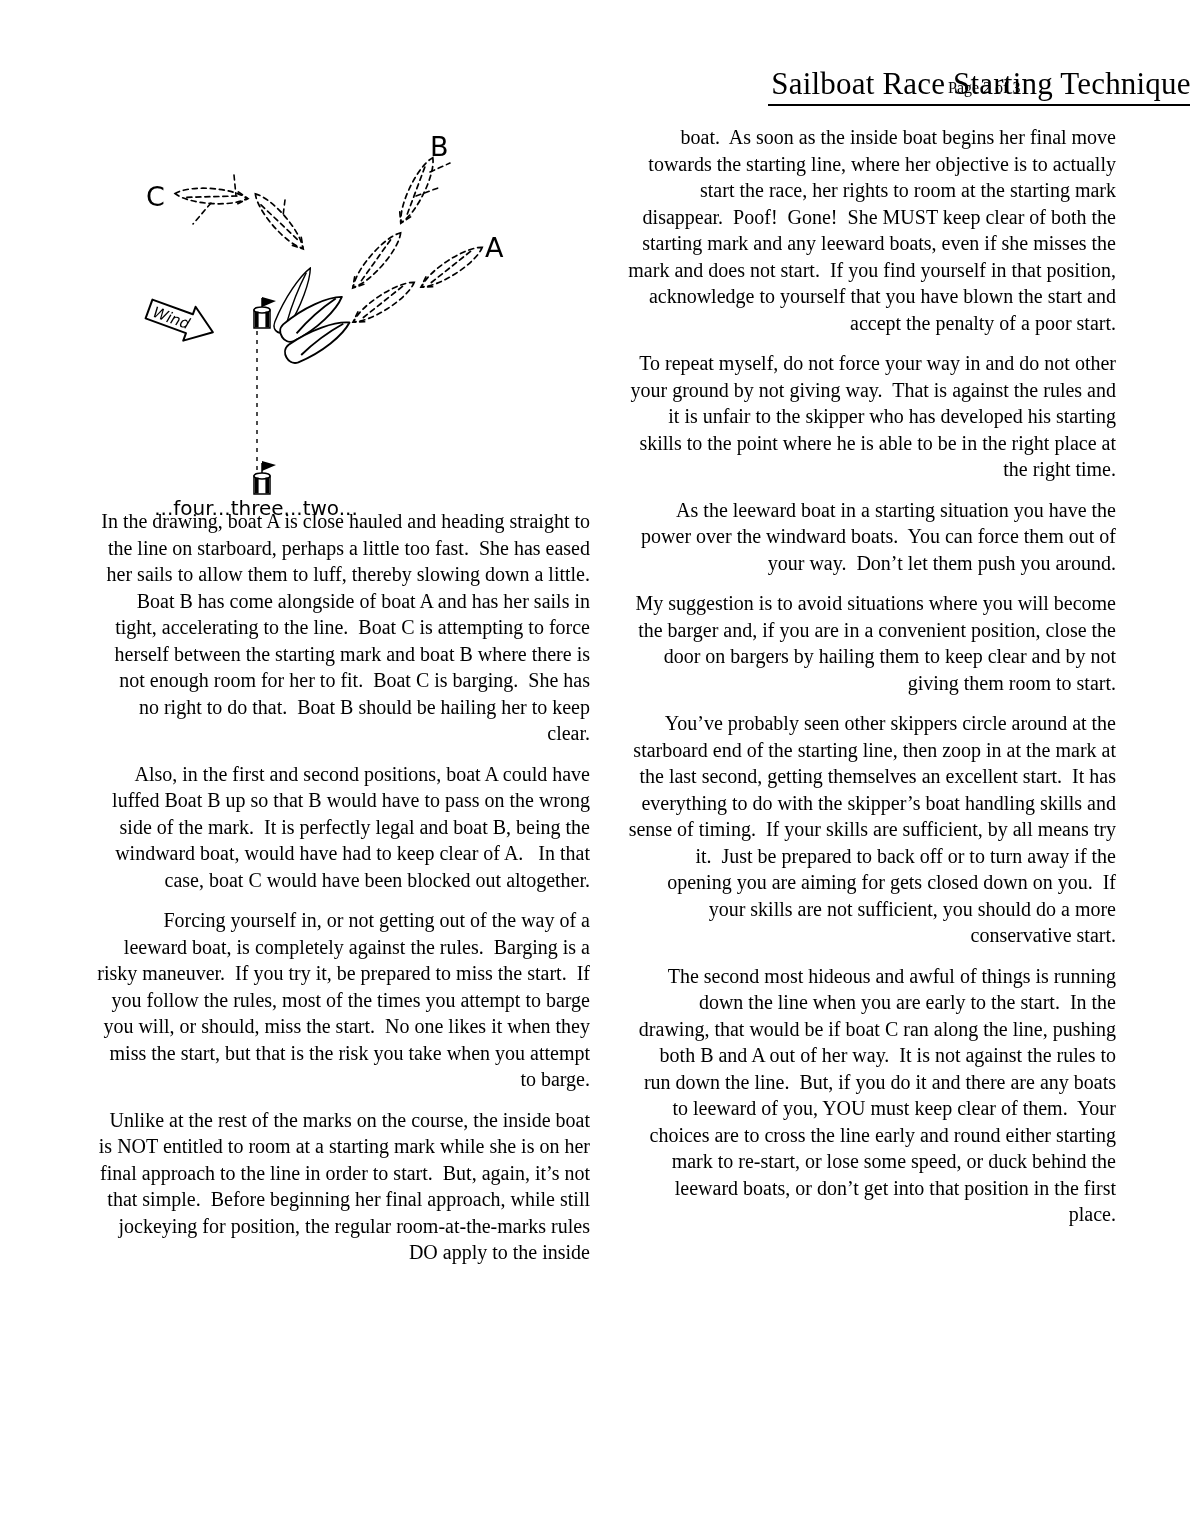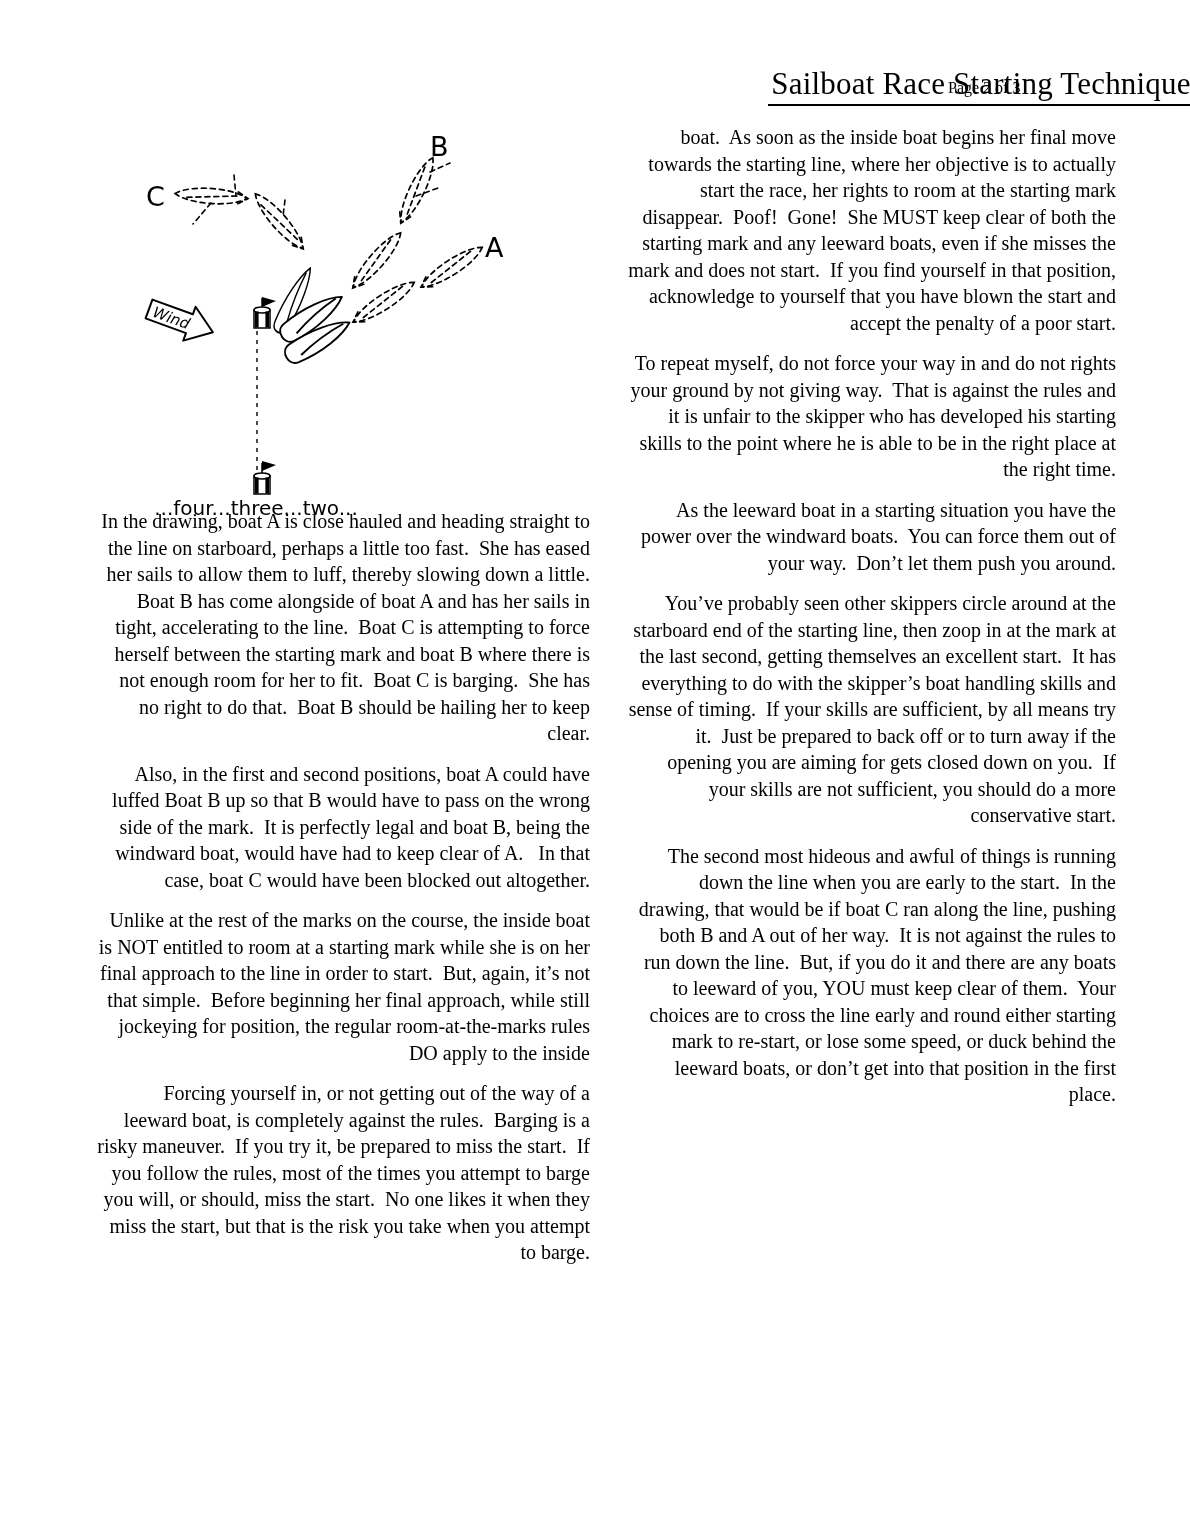--- a/index.html
+++ b/index.html
@@ -114,25 +114,26 @@
     <text class="sketch" x="146" y="206" font-size="27">C</text>
     <text class="sketch" x="430" y="156" font-size="27">B</text>
     <text class="sketch" x="485" y="257" font-size="27">A</text>
 
     <text class="sketch" x="256" y="515" font-size="20" text-anchor="middle">...four...three...two...</text>
   </svg>
 
   <div class="col col-left">
     <p>In the drawing, boat A is close hauled and heading straight to the line on starboard, perhaps a little too fast.  She has eased her sails to allow them to luff, thereby slowing down a little.  Boat B has come alongside of boat A and has her sails in tight, accelerating to the line.  Boat C is attempting to force herself between the starting mark and boat B where there is not enough room for her to fit.  Boat C is barging.  She has no right to do that.  Boat B should be hailing her to keep clear.</p>
     <p>Also, in the first and second positions, boat A could have luffed Boat B up so that B would have to pass on the wrong side of the mark.  It is perfectly legal and boat B, being the windward boat, would have had to keep clear of A.   In that case, boat C would have been blocked out altogether.</p>
+    <p>Forcing yourself in, or not getting out of the way of a leeward boat, is completely against the rules.  Barging is a risky maneuver.  If you try it, be prepared to miss the start.  If you follow the rules, most of the times you attempt to barge you will, or should, miss the start.  No one likes it when they miss the start, but that is the risk you take when you attempt to barge.</p>
     <p>Unlike at the rest of the marks on the course, the inside boat is NOT entitled to room at a starting mark while she is on her final approach to the line in order to start.  But, again, it’s not that simple.  Before beginning her final approach, while still jockeying for position, the regular room-at-the-marks rules DO apply to the inside</p>
-    <p>Forcing yourself in, or not getting out of the way of a leeward boat, is completely against the rules.  Barging is a risky maneuver.  If you try it, be prepared to miss the start.  If you follow the rules, most of the times you attempt to barge you will, or should, miss the start.  No one likes it when they miss the start, but that is the risk you take when you attempt to barge.</p>
   </div>
 
   <div class="col col-right">
     <p>boat.  As soon as the inside boat begins her final move towards the starting line, where her objective is to actually start the race, her rights to room at the starting mark disappear.  Poof!  Gone!  She MUST keep clear of both the starting mark and any leeward boats, even if she misses the mark and does not start.  If you find yourself in that position, acknowledge to yourself that you have blown the start and accept the penalty of a poor start.</p>
-    <p>To repeat myself, do not force your way in and do not rights your ground by not giving way.  That is against the rules and it is unfair to the skipper who has developed his starting skills to the point where he is able to be in the right place at the right time.</p>
+    <p>To repeat myself, do not force your way in and do not other your ground by not giving way.  That is against the rules and it is unfair to the skipper who has developed his starting skills to the point where he is able to be in the right place at the right time.</p>
     <p>As the leeward boat in a starting situation you have the power over the windward boats.  You can force them out of your way.  Don’t let them push you around.</p>
+    <p>My suggestion is to avoid situations where you will become the barger and, if you are in a convenient position, close the door on bargers by hailing them to keep clear and by not giving them room to start.</p>
     <p>You’ve probably seen other skippers circle around at the starboard end of the starting line, then zoop in at the mark at the last second, getting themselves an excellent start.  It has everything to do with the skipper’s boat handling skills and sense of timing.  If your skills are sufficient, by all means try it.  Just be prepared to back off or to turn away if the opening you are aiming for gets closed down on you.  If your skills are not sufficient, you should do a more conservative start.</p>
     <p>The second most hideous and awful of things is running down the line when you are early to the start.  In the drawing, that would be if boat C ran along the line, pushing both B and A out of her way.  It is not against the rules to run down the line.  But, if you do it and there are any boats to leeward of you, YOU must keep clear of them.  Your choices are to cross the line early and round either starting mark to re-start, or lose some speed, or duck behind the leeward boats, or don’t get into that position in the first place.</p>
   </div>
 
 </div>
 
 </body></html>

